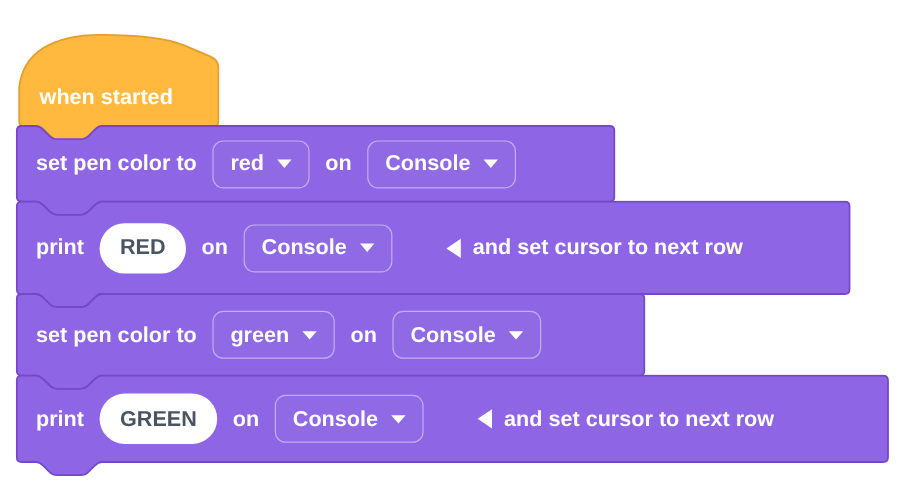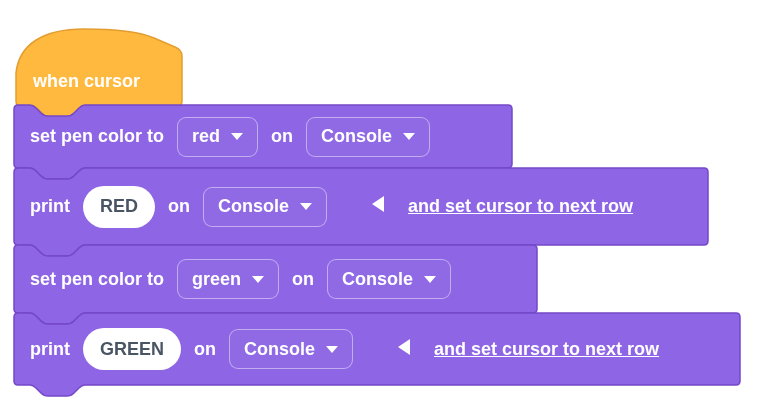--- a/index.html
+++ b/index.html
@@ -21,35 +21,35 @@
   .content{position:relative;display:flex;align-items:center;gap:13px;padding:0 16px;
            color:#fff;font-size:18px;font-weight:bold;white-space:nowrap;}
   .hat-content{align-items:flex-end;padding:0 0 13px 18px;}
   .dropdown{display:inline-flex;align-items:center;gap:11px;height:40px;padding:0 14px;
             border:1.5px solid var(--dropdown-border);border-radius:9px;
             background:rgba(255,255,255,0.03);cursor:pointer;}
   .caret{width:0;height:0;border-left:6px solid transparent;border-right:6px solid transparent;
          border-top:7px solid #fff;}
   .oval{display:inline-flex;align-items:center;justify-content:center;height:42px;min-width:72px;
         padding:0 17px;background:#fff;border-radius:21px;color:var(--input-text);cursor:text;}
-  .collapse{display:inline-flex;align-items:flex-start;gap:24px;margin-left:32px;cursor:pointer;text-decoration:underline;}
+  .collapse{display:inline-flex;align-items:center;gap:10px;margin-left:32px;cursor:pointer;}
   .tri-left{width:0;height:0;border-top:8px solid transparent;border-bottom:8px solid transparent;
             border-right:12px solid #fff;}
 </style>
 </head>
 <body>
 
 <div class="canvas">
 
   <div class="block" style="left:15px;top:28px;width:166px;height:77px;">
     <svg class="shape" width="168" height="90" viewBox="-1 -1 168 90">
       <path class="orange" d="M 0 44 C 3 16 26 0 68 0 C 100 0 124 3 138 9 L 159 18 Q 166 21 166 27 L 166 72 Q 166 77 161 77 L 71 77 C 68 77 67 78 65 80 L 60 85 C 58 87 56 88 53 88 L 34 88 C 31 88 29 87 27 85 L 22 80 C 20 78 19 77 16 77 L 5 77 Q 0 77 0 72 Z"></path>
     </svg>
     <div class="content hat-content" style="height:77px;">
-      <span>when cursor</span>
+      <span>when started</span>
     </div>
   </div>
 
   <div class="block" style="left:14px;top:105px;width:498px;height:63px;">
     <svg class="shape" width="500" height="76" viewBox="-1 -1 500 76" style="left:-1px;top:-1px;">
       <path class="purple" d="M 4 0 L 16 0 C 19 0 20 1 22 3 L 27 8 C 29 10 31 11 34 11 L 53 11 C 56 11 58 10 60 8 L 65 3 C 67 1 68 0 71 0 L 494 0 Q 498 0 498 4 L 498 59 Q 498 63 494 63 L 71 63 C 68 63 67 64 65 66 L 60 71 C 58 73 56 74 53 74 L 34 74 C 31 74 29 73 27 71 L 22 66 C 20 64 19 63 16 63 L 4 63 Q 0 63 0 59 L 0 4 Q 0 0 4 0 Z"></path>
     </svg>
     <div class="content" style="height:63px;">
       <span>set pen color to</span>
       <span class="dropdown">

